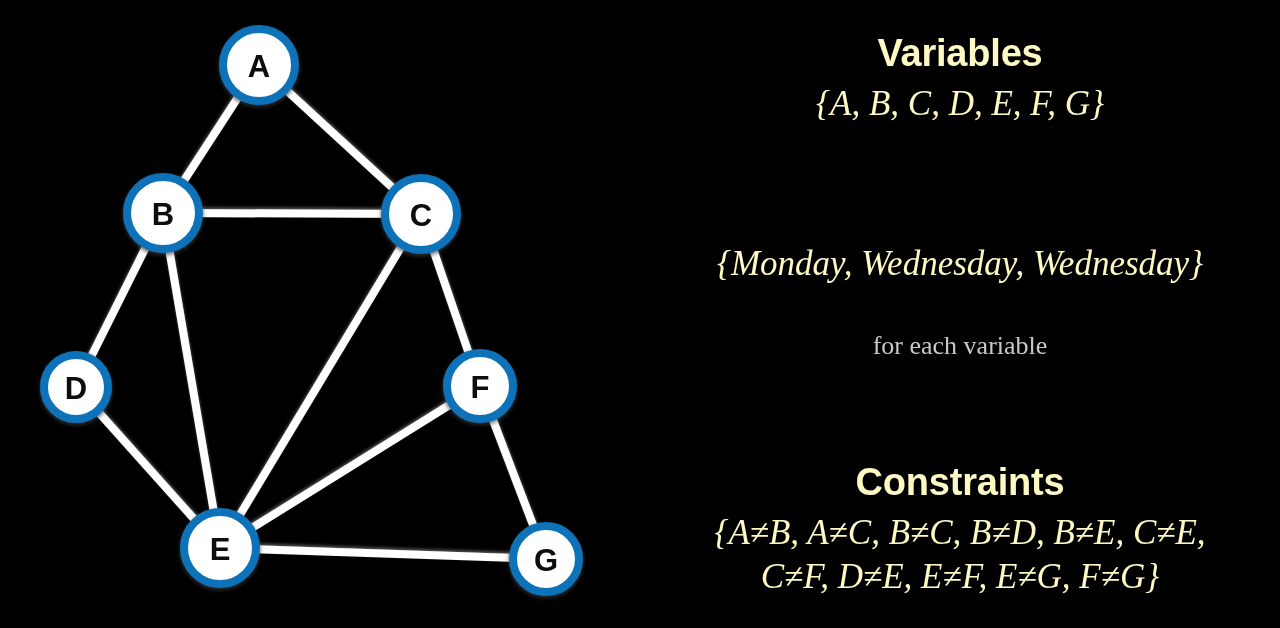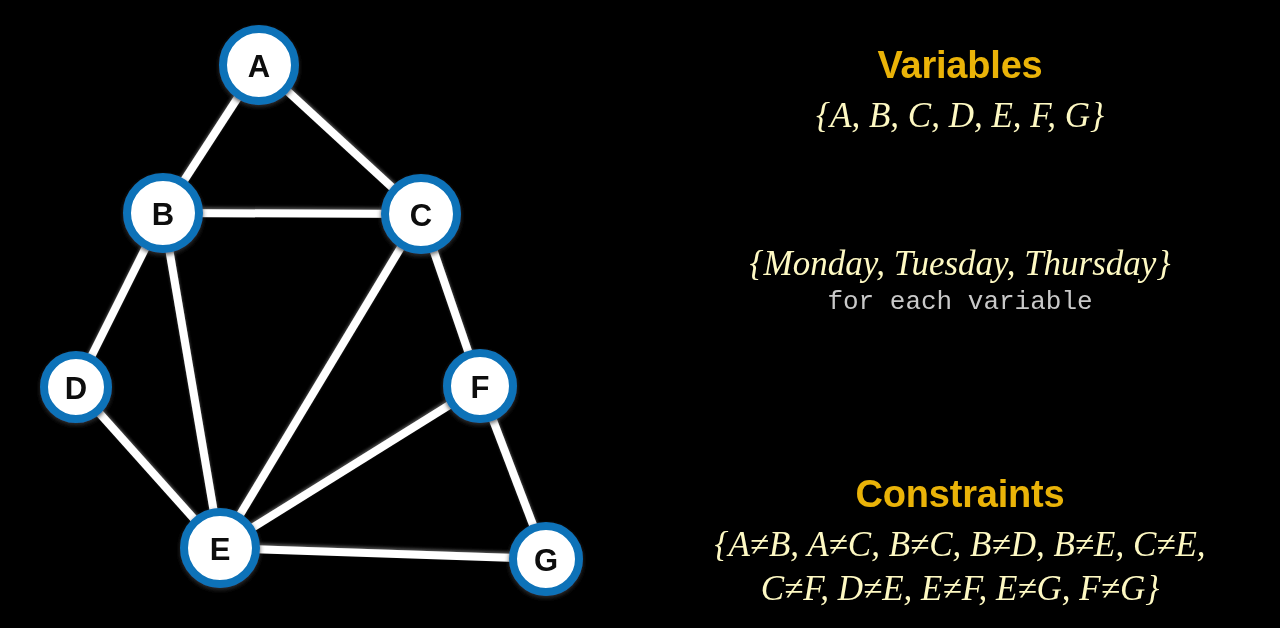--- a/index.html
+++ b/index.html
@@ -56,43 +56,43 @@
     position: absolute;
     left: 0;
     width: 640px;
     text-align: center;
   }
   .heading {
     font-family: "Liberation Sans", sans-serif;
     font-weight: bold;
     font-size: 38px;
     line-height: 46px;
-    color: #eab308;
+    color: #fef9c3;
     letter-spacing: -0.2px;
     white-space: nowrap;
-    margin-top: 12px;
   }
   .mathset {
     font-family: "Liberation Serif", "DejaVu Serif", serif;
     font-style: italic;
     font-size: 35px;
     line-height: 44px;
     color: #fef9c3;
     white-space: nowrap;
   }
   .mathset.wrap {
     white-space: normal;
     padding: 0 6px;
   }
   .subnote {
-    font-family: Liberation Mono, monospace;
+    font-family: Liberation Serif, serif;
     font-weight: normal;
     font-size: 26px;
     line-height: 32px;
     color: #c9c9c9;
+    margin-top: 44px;
   }
 
   #variables-block { top: 30px; }
   #domains-block   { top: 236px; }
   #constraints-block { top: 459px; }
 
   .heading-gap { height: 6px; }
 </style>
 </head>
 <body>
@@ -158,21 +158,21 @@
   <div id="text-panel">
 
     <div class="block" id="variables-block">
       <div class="heading">Variables</div>
       <div class="heading-gap"></div>
       <div class="mathset">{A, B, C, D, E, F, G}</div>
     </div>
 
     <div class="block" id="domains-block">
       <div class="heading-gap"></div>
-      <div class="mathset">{Monday, Tuesday, Thursday}</div>
+      <div class="mathset">{Monday, Wednesday, Wednesday}</div>
       <div class="subnote">for each variable</div>
     </div>
 
     <div class="block" id="constraints-block">
       <div class="heading">Constraints</div>
       <div class="heading-gap"></div>
       <div class="mathset wrap">{A≠B, A≠C, B≠C, B≠D, B≠E, C≠E,</div>
       <div class="mathset wrap">C≠F, D≠E, E≠F, E≠G, F≠G}</div>
     </div>
 

